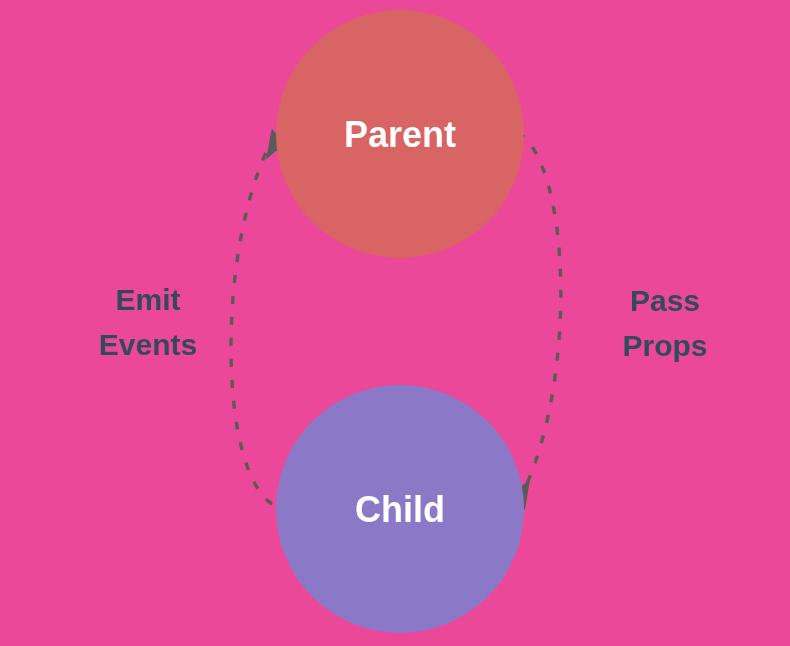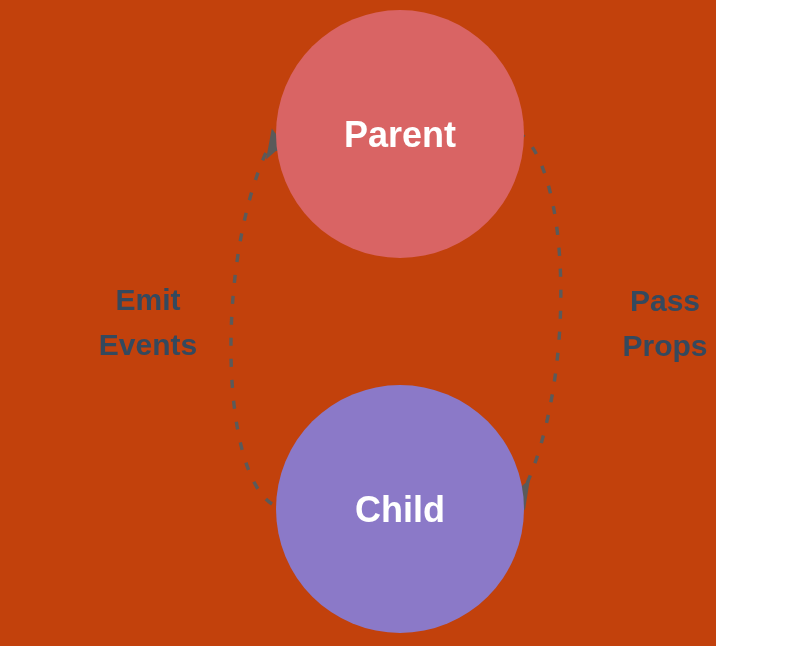--- a/index.html
+++ b/index.html
@@ -5,23 +5,23 @@
   html, body {
     margin: 0;
     padding: 0;
     background: #ffffff;
   }
   body {
     font-family: "Liberation Sans", sans-serif;
   }
   #canvas {
     position: relative;
-    width: 716px;
+    width: 790px;
     height: 646px;
-    background: #c2410c;
+    background: #ec4899;
     overflow: hidden;
   }
   #diagram-svg {
     position: absolute;
     left: 0;
     top: 0;
     width: 790px;
     height: 646px;
     display: block;
   }

